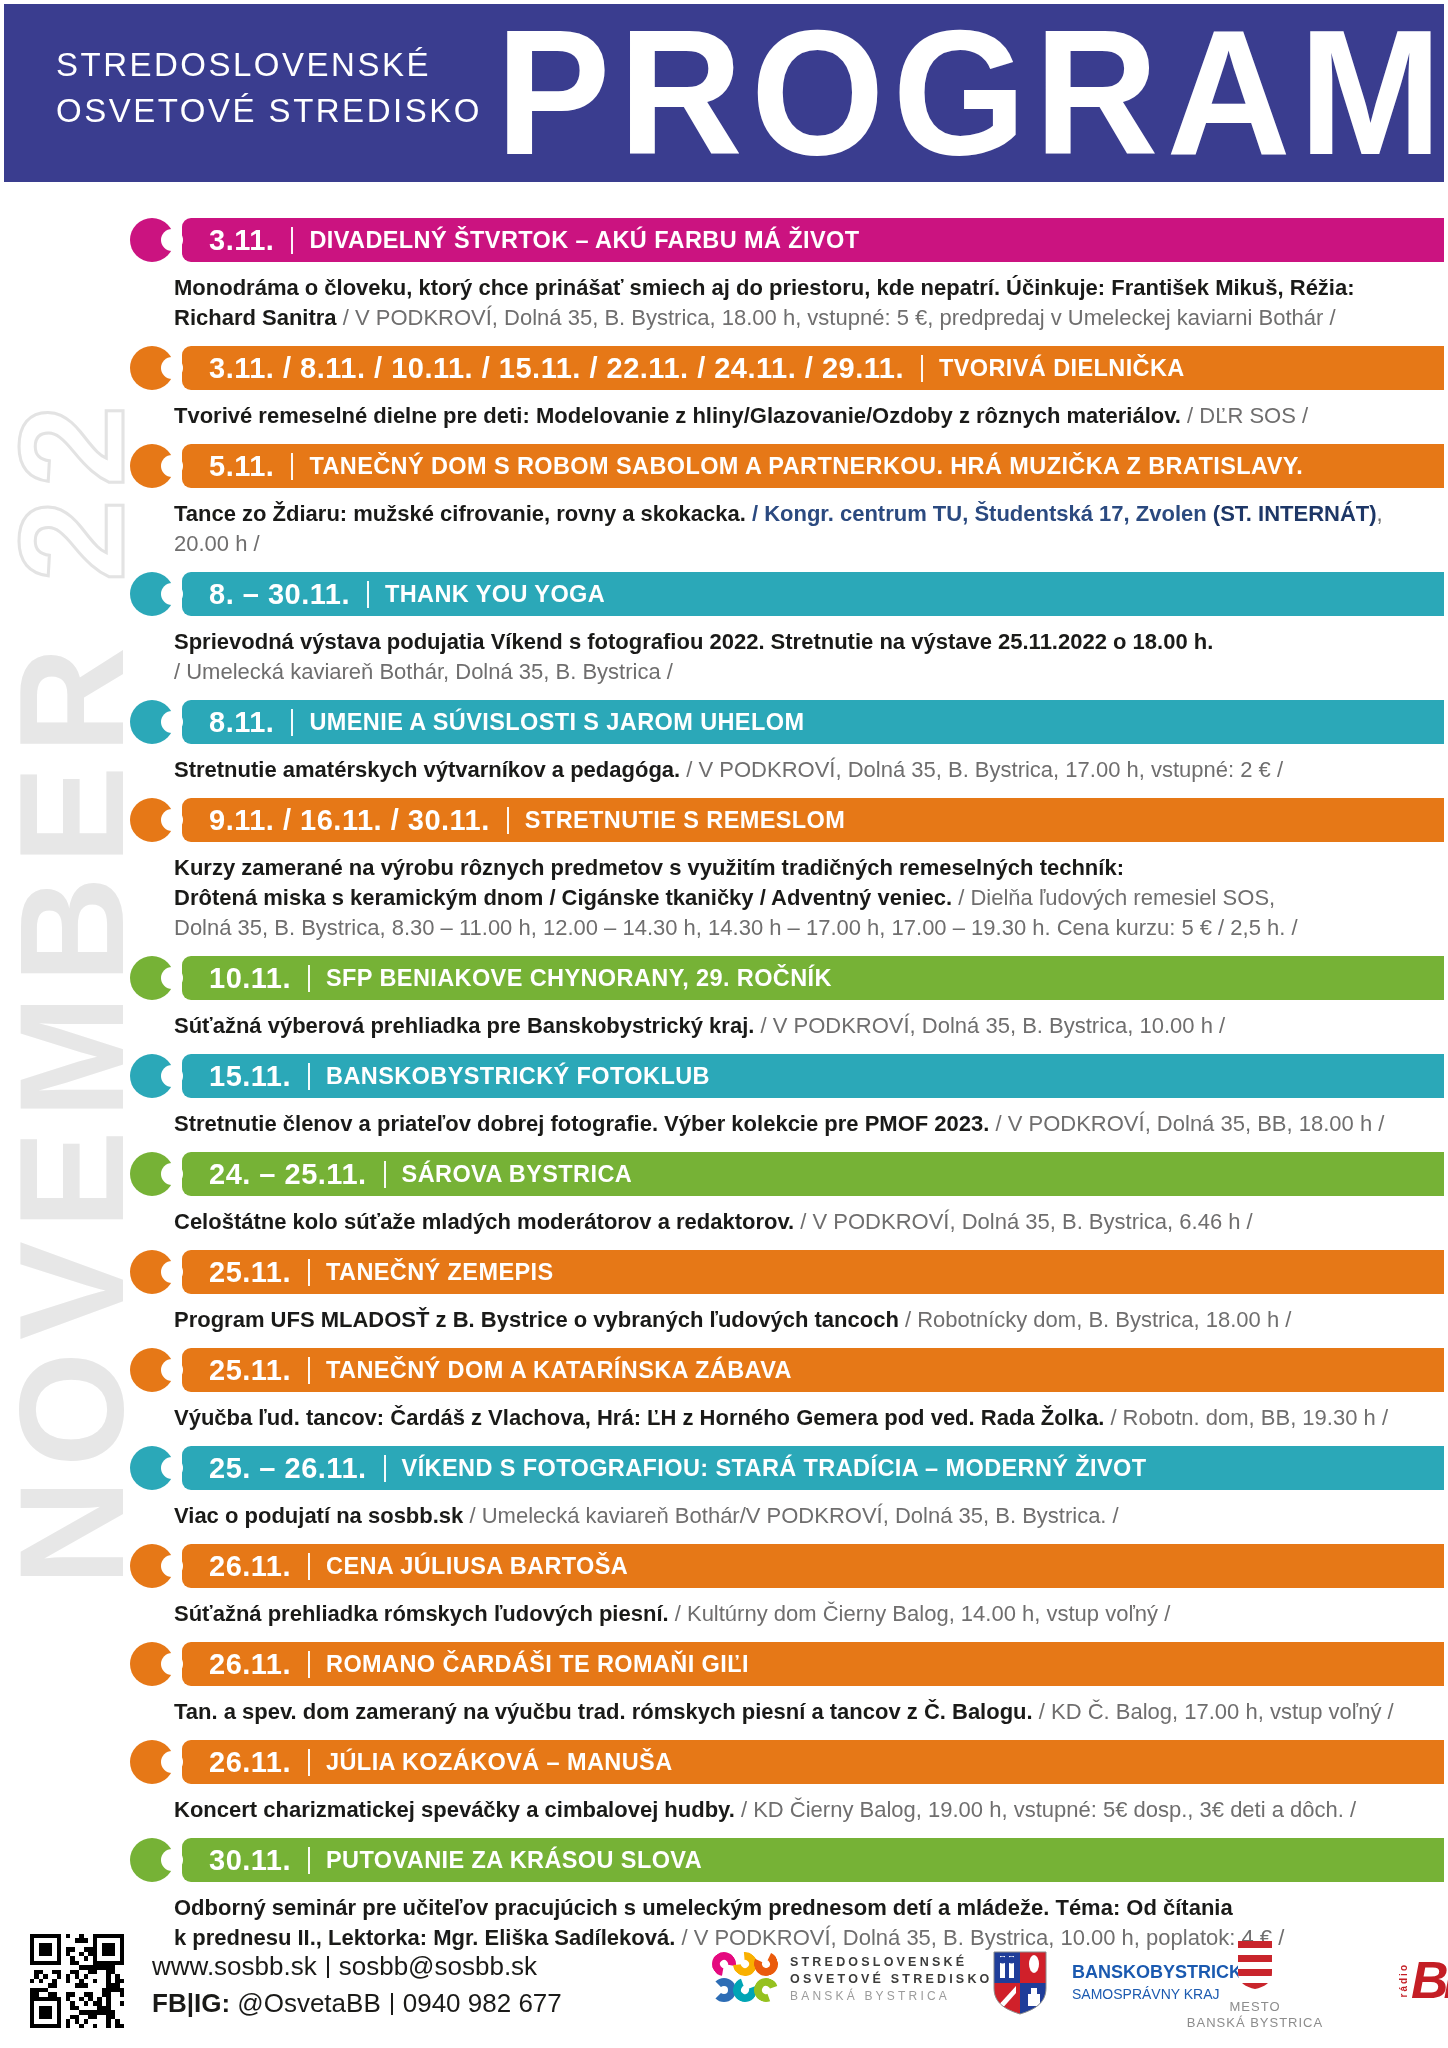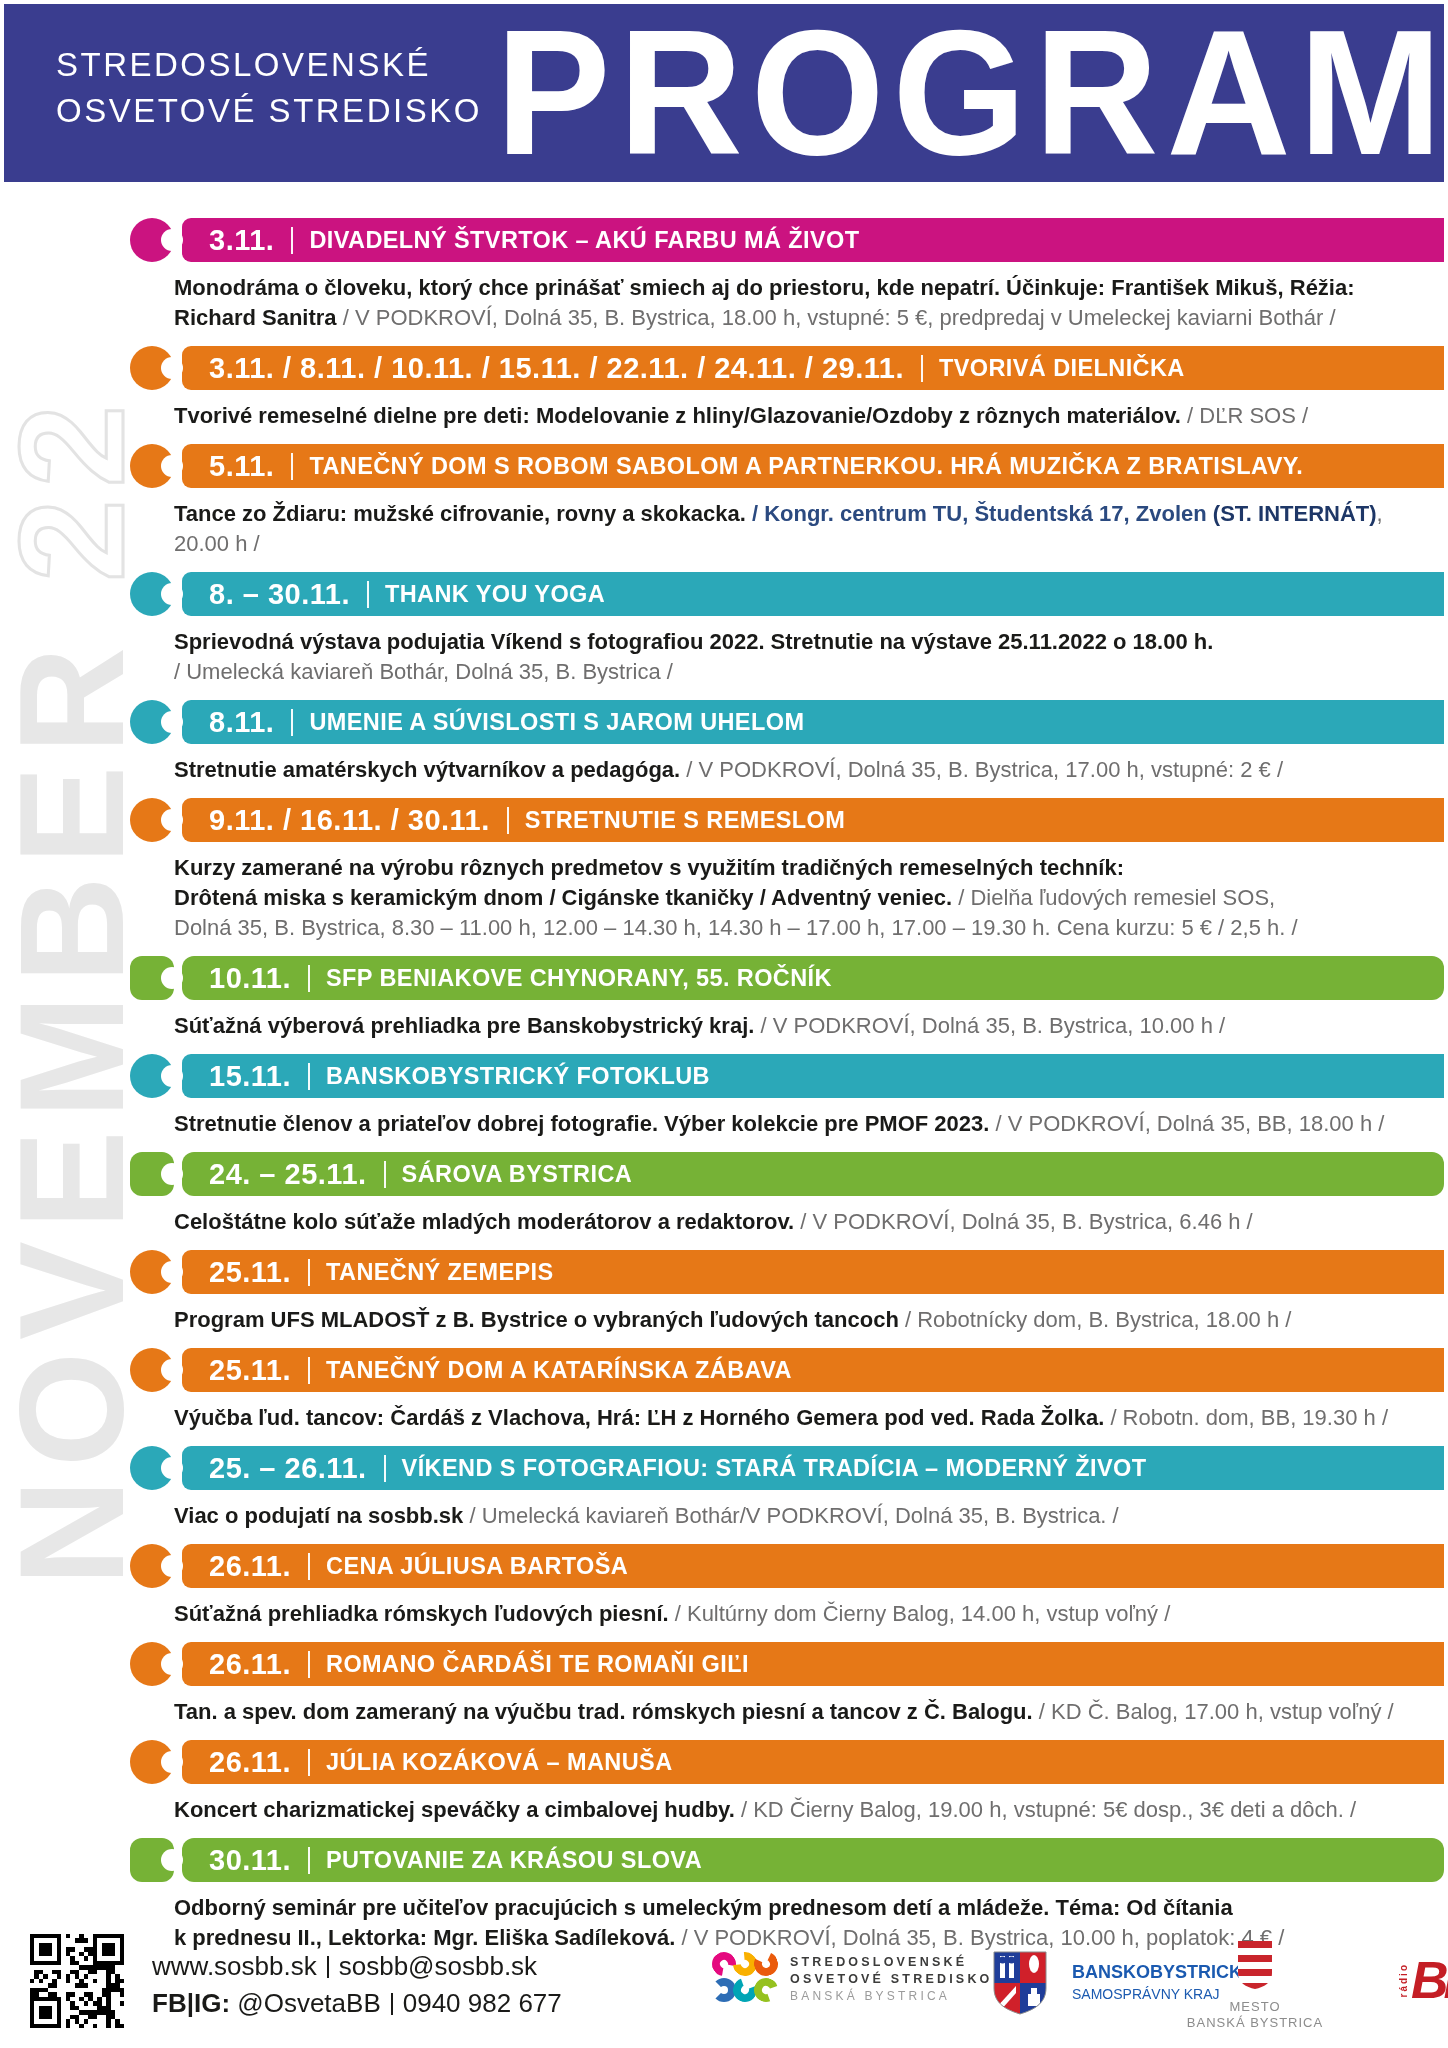--- a/index.html
+++ b/index.html
@@ -37,21 +37,21 @@
   .bar { flex:1; height:44px; border-radius:9px 0 0 9px; display:flex;
          align-items:center; padding-left:27px; color:#ffffff; }
   .bar .date { font-size:29px; font-weight:700; letter-spacing:0.5px; white-space:nowrap; }
   .bar .sep { width:2px; height:27px; background:rgba(255,255,255,0.95);
               margin:0 16px 0 17px; flex:none; }
   .bar .title { font-size:23.5px; font-weight:700; letter-spacing:0.4px; white-space:nowrap; }
 
   .ev-pink  .c-mark, .ev-pink  .bar { background:#cb1380; }
   .ev-orange .c-mark, .ev-orange .bar { background:#e67817; }
   .ev-teal  .c-mark, .ev-teal  .bar { background:#2ba8b8; }
-  .ev-green .c-mark, .ev-green .bar { background:#76b236;border-radius:12px; }
+  .ev-green .c-mark, .ev-green .bar { background:#76b236; }
 
   .desc { margin:0 30px 13px 44px; font-size:22px; line-height:30px; color:#1a1a18; }
   .d-dark { font-weight:700; color:#1a1a18; }
   .seg-gray { font-weight:400; color:#6f6e6e; }
   .seg-navy { font-weight:700; color:#2b4a80; }
   .seg-navy-bold { font-weight:700; color:#1e3767; }
 
   
   .footer { position:absolute; left:0; right:0; top:1930px; height:110px; }
   .qr { position:absolute; left:30px; top:4px; width:94px; height:94px; }
@@ -182,21 +182,21 @@
       <span class="d-dark">Kurzy zamerané na výrobu rôznych predmetov s využitím tradičných remeselných techník:<br>Drôtená miska s keramickým dnom / Cigánske tkaničky / Adventný veniec.</span><span class="d-venue seg-gray"> / Dielňa ľudových remesiel SOS,<br>Dolná 35, B. Bystrica, 8.30 – 11.00 h, 12.00 – 14.30 h, 14.30 h – 17.00 h, 17.00 – 19.30 h. Cena kurzu: 5 € / 2,5 h. /</span>
     </div>
   </div>
 
   <div class="event ev-green">
     <div class="bar-row">
       <span class="c-mark"></span>
       <div class="bar">
         <span class="date">10.11.</span>
         <span class="sep"></span>
-        <span class="title">SFP BENIAKOVE CHYNORANY, 55. ROČNÍK</span>
+        <span class="title">SFP BENIAKOVE CHYNORANY, 29. ROČNÍK</span>
       </div>
     </div>
     <div class="desc">
       <span class="d-dark">Súťažná výberová prehliadka pre Banskobystrický kraj.</span><span class="d-venue seg-gray"> / V PODKROVÍ, Dolná 35, B. Bystrica, 10.00 h /</span>
     </div>
   </div>
 
   <div class="event ev-teal">
     <div class="bar-row">
       <span class="c-mark"></span>

